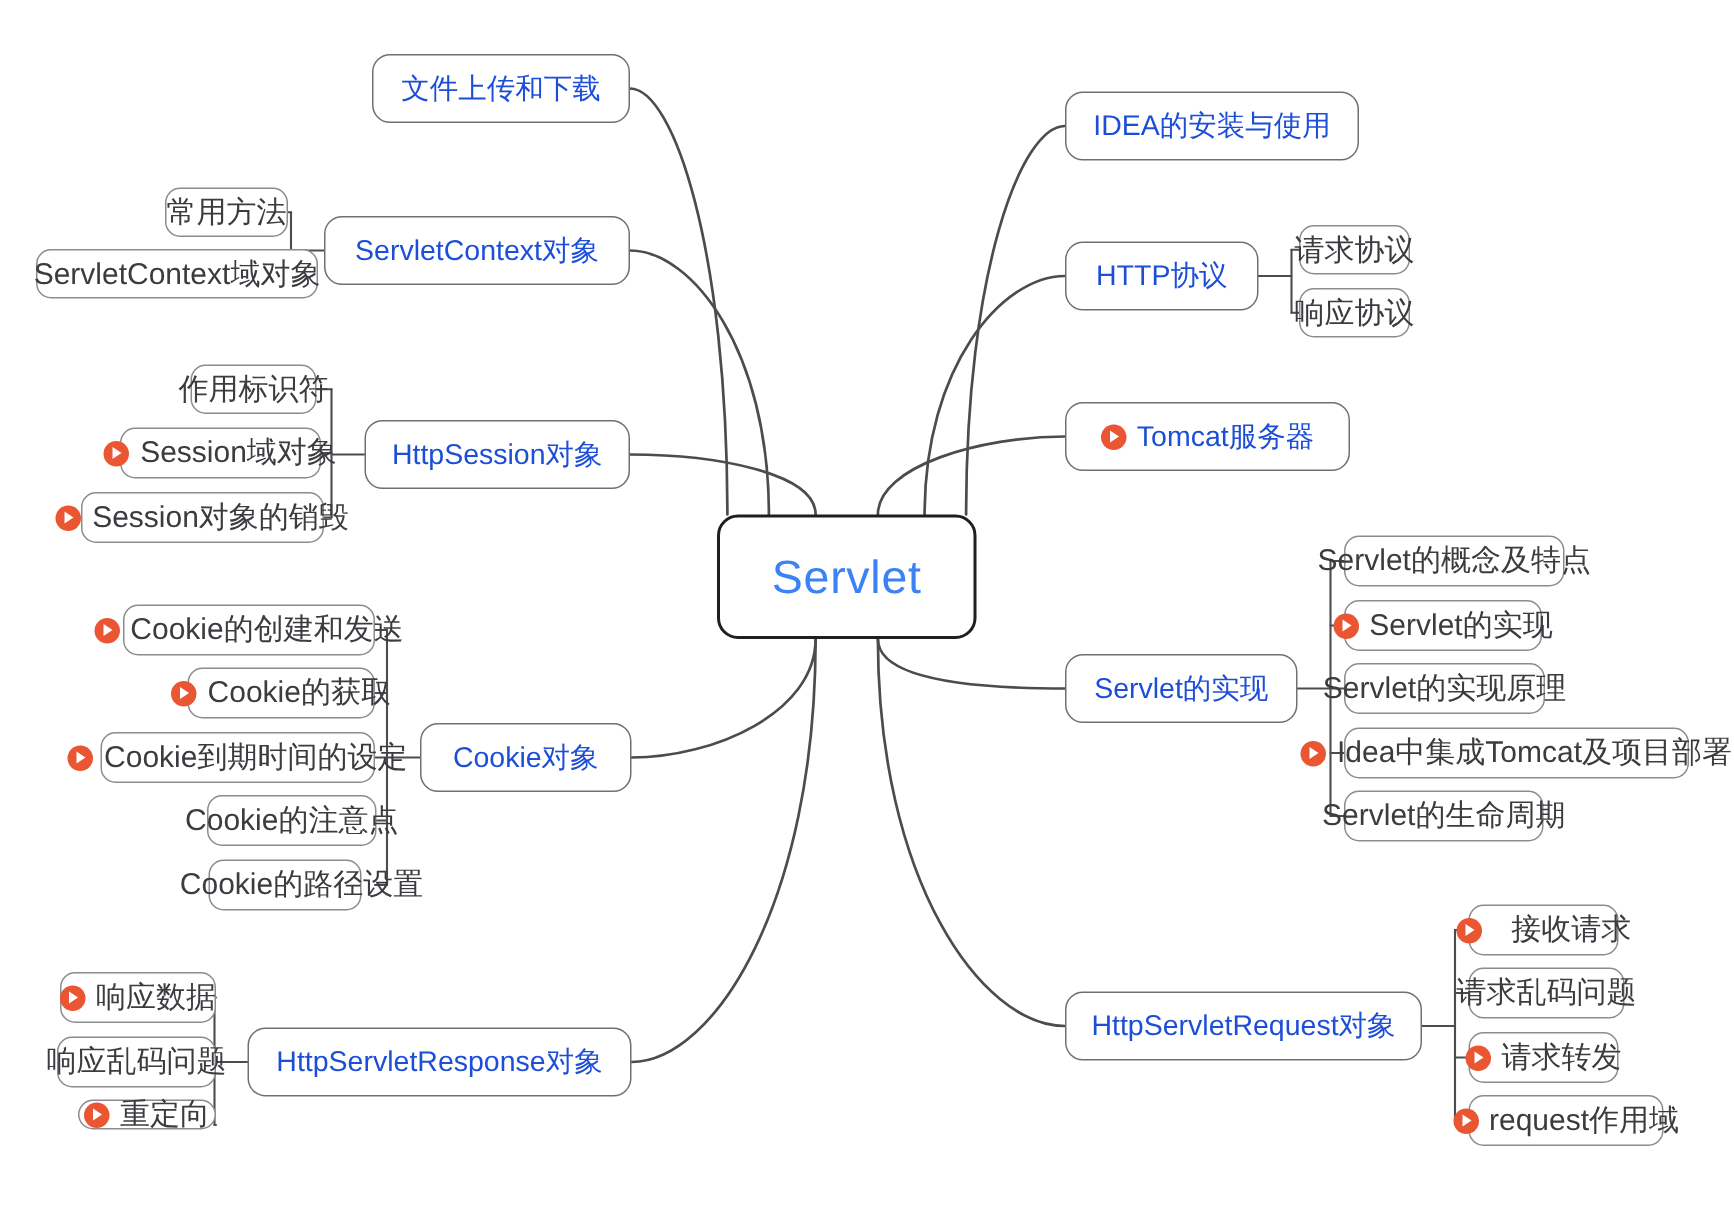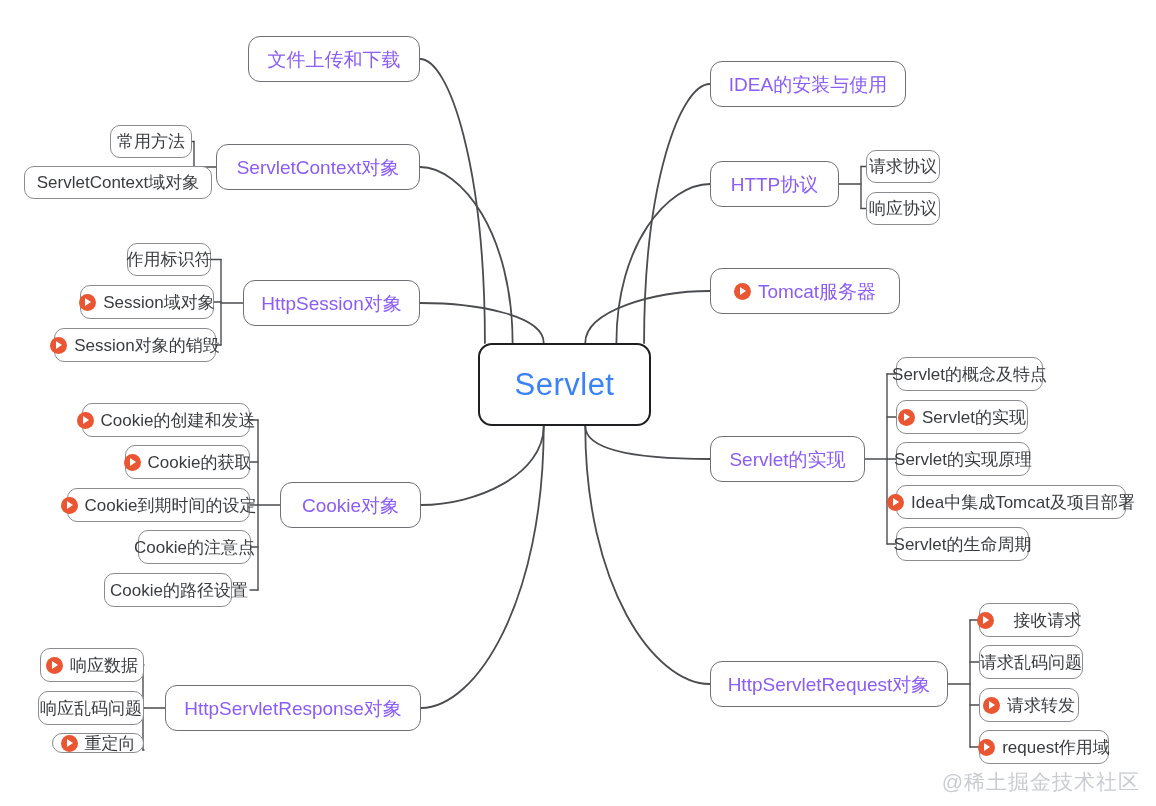--- a/index.html
+++ b/index.html
@@ -45,27 +45,27 @@
     border-radius: 14px;
     color: #3b82f6;
     font-size: 31px;
     letter-spacing: 0.5px;
   }
   .node.level1 {
     border-width: 1.7px;
     border-color: #6e7074;
     border-radius: 12px;
     font-size: 19px;
-    color: #8b5cf6;
+    color: #1d4ed8;
   }
   .node.level2 {
     border-width: 1.5px;
     border-color: #8a8c90;
     border-radius: 10px;
-    font-size: 17px;
+    font-size: 20px;
     color: #3a3c3f;
   }
   .vicon {
     position: relative;
     flex: 0 0 auto;
     width: 17px;
     height: 17px;
     border-radius: 50%;
     background: #ea5532;
     display: inline-block;
@@ -190,21 +190,21 @@
         <span class="vicon"></span>
         <span class="nlabel">Cookie的获取</span>
       </div>
       <div class="node level2" style="left: 67px; top: 488px; width: 183px; height: 34px;">
         <span class="vicon"></span>
         <span class="nlabel">Cookie到期时间的设定</span>
       </div>
       <div class="node level2" style="left: 138px; top: 530px; width: 113px; height: 34px;">
         <span class="nlabel">Cookie的注意点</span>
       </div>
-      <div class="node level2" style="left: 104px; top: 573px; width: 128px; height: 34px; padding-left: 22px;">
+      <div class="node level2" style="left: 139px; top: 573px; width: 102px; height: 34px; padding-left: 22px;">
         <span class="nlabel">Cookie的路径设置</span>
       </div>
       <div class="node level1" style="left: 165px; top: 685px; width: 256px; height: 46px;">
         <span class="nlabel">HttpServletResponse对象</span>
       </div>
       <div class="node level2" style="left: 40px; top: 648px; width: 104px; height: 34px;">
         <span class="vicon"></span>
         <span class="nlabel">响应数据</span>
       </div>
       <div class="node level2" style="left: 38px; top: 691px; width: 106px; height: 34px;">
@@ -262,14 +262,13 @@
       </div>
       <div class="node level2" style="left: 979px; top: 688px; width: 100px; height: 34px;">
         <span class="vicon"></span>
         <span class="nlabel">请求转发</span>
       </div>
       <div class="node level2" style="left: 979px; top: 730px; width: 130px; height: 34px;">
         <span class="vicon"></span>
         <span class="nlabel">request作用域</span>
       </div>
     </div>
-  <div id="watermark">@稀土掘金技术社区</div>
 </div>
 
 </body></html>

